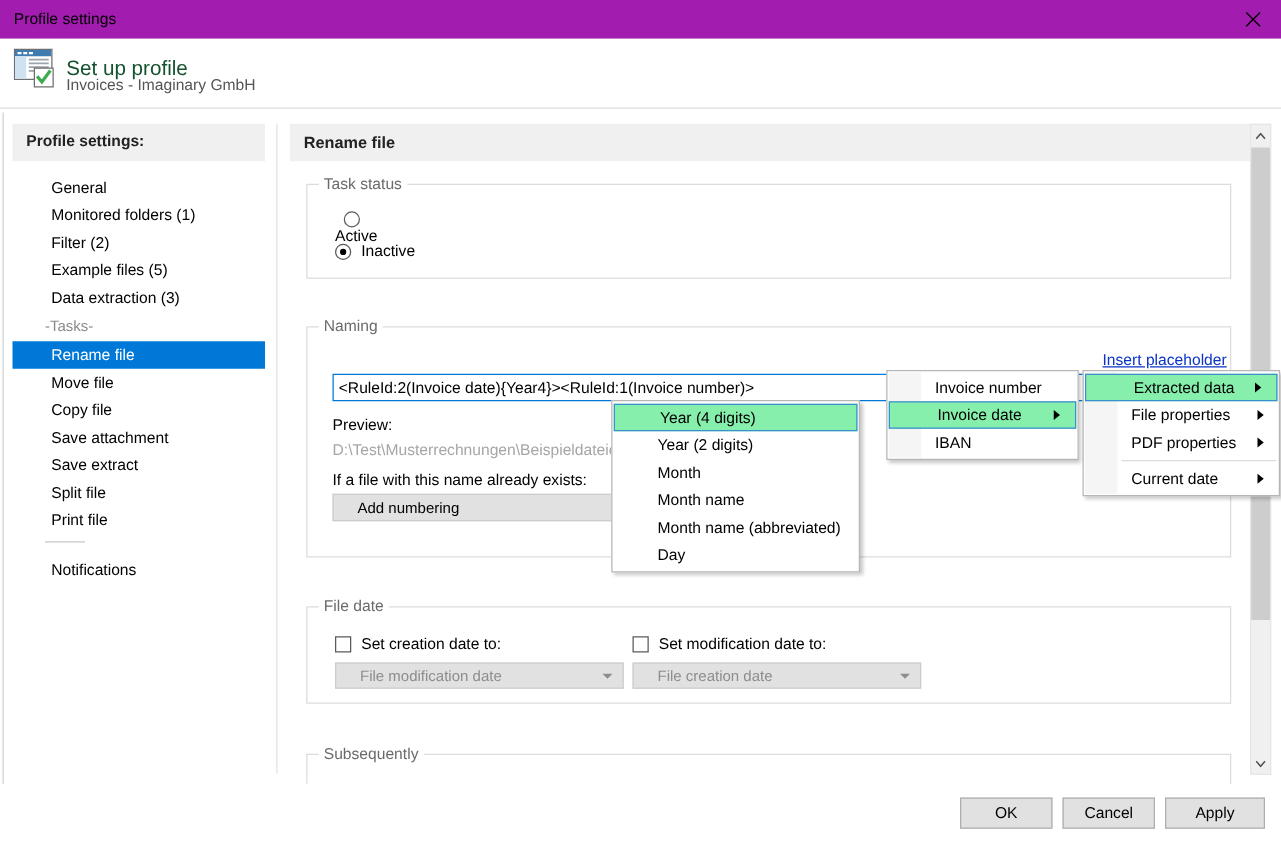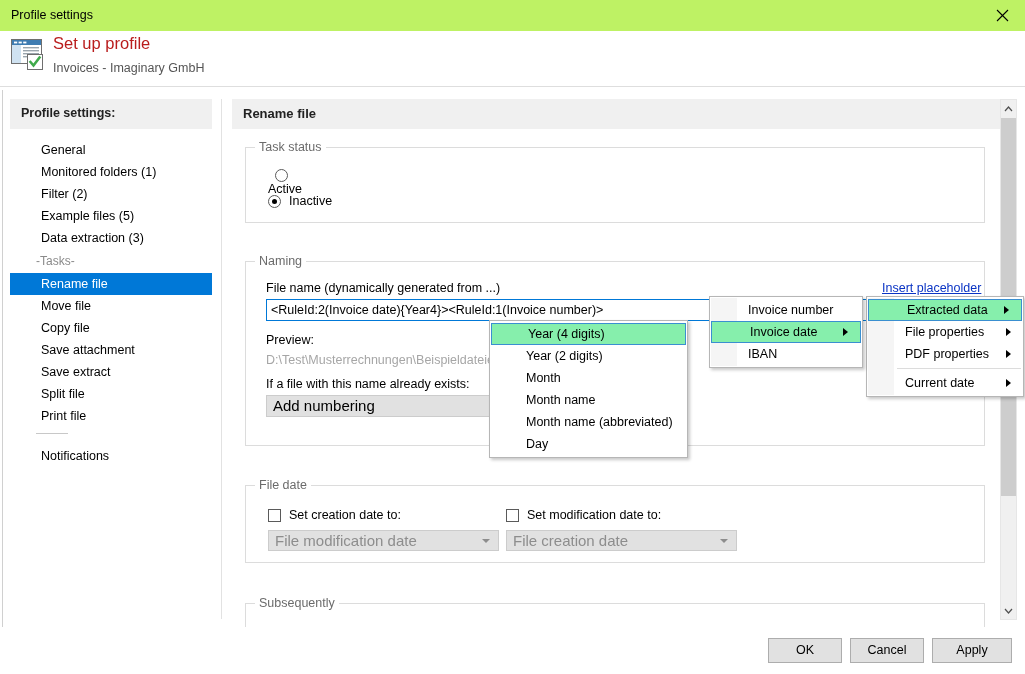--- a/index.html
+++ b/index.html
@@ -16,21 +16,21 @@
     position: relative;
     overflow: hidden;
     -webkit-font-smoothing: antialiased;
   }
 
   
   #titlebar {
     position: absolute;
     left: 0; top: 0;
     width: 1025px; height: 31px;
-    background: #bef264;
+    background: #a21caf;
     border-bottom: 1px solid #ffffff;
   }
   #titlebar .title {
     position: absolute;
     left: 11px; top: 8px;
     font-size: 12.5px;
     color: #000000;
   }
   #close-btn {
     position: absolute;
@@ -51,23 +51,23 @@
     background: #ffffff;
     border-bottom: 1px solid #dedede;
   }
   #profile-icon {
     position: absolute;
     left: 11px; top: 7px;
     width: 38px; height: 34px;
   }
   #header .h-title {
     position: absolute;
-    left: 53px; top: 3px;
+    left: 53px; top: 15px;
     font-size: 16.5px;
-    color: #b91c1c;
+    color: #14532d;
   }
   #header .h-sub {
     position: absolute;
     left: 53px; top: 30px;
     font-size: 12.5px;
     color: #555555;
   }
 
   
   #left-edge {
@@ -250,23 +250,23 @@
     white-space: nowrap;
     overflow: hidden;
   }
 
   
   .combo {
     position: absolute;
     box-sizing: border-box;
     background: #e1e1e1;
     border: 1px solid #cccccc;
-    font-size: 15px;
+    font-size: 12px;
     line-height: 20px;
-    padding-left: 6px;
+    padding-left: 19px;
     color: #000;
     white-space: nowrap;
     overflow: hidden;
     cursor: default;
   }
   .combo.disabled { color: #8d8d8d; }
   .combo .arrow {
     position: absolute;
     right: 8px; top: 50%;
     margin-top: -2px;
@@ -454,21 +454,20 @@
     </div>
     <div class="radio-row" style="left:22px; top:46px;">
       <span class="radio checked"></span>
       <span class="radio-label">Inactive</span>
     </div>
   </div>
 
   <div class="groupbox" style="left:13px; top:162px; width:740px; height:185px;">
     <span class="legend">Naming</span>
 
-    <div class="field-label" style="left:20px; top:19px;">File name (dynamically generated from ...)</div>
 
     <a class="link" style="left:636px; top:19px;">Insert placeholder</a>
 
     <div id="filename-input" style="left:20px; top:37px; width:705px; height:22px;">&lt;RuleId:2(Invoice date){Year4}&gt;&lt;RuleId:1(Invoice number)&gt;</div>
 
     <div class="field-label" style="left:20px; top:71px;">Preview:</div>
     <div class="muted-text" style="left:20px; top:91px;">D:\Test\Musterrechnungen\Beispieldateien</div>
 
     <div class="field-label" style="left:20px; top:115px;">If a file with this name already exists:</div>
     <div class="combo" style="left:20px; top:133px; width:227px; height:22px;">

